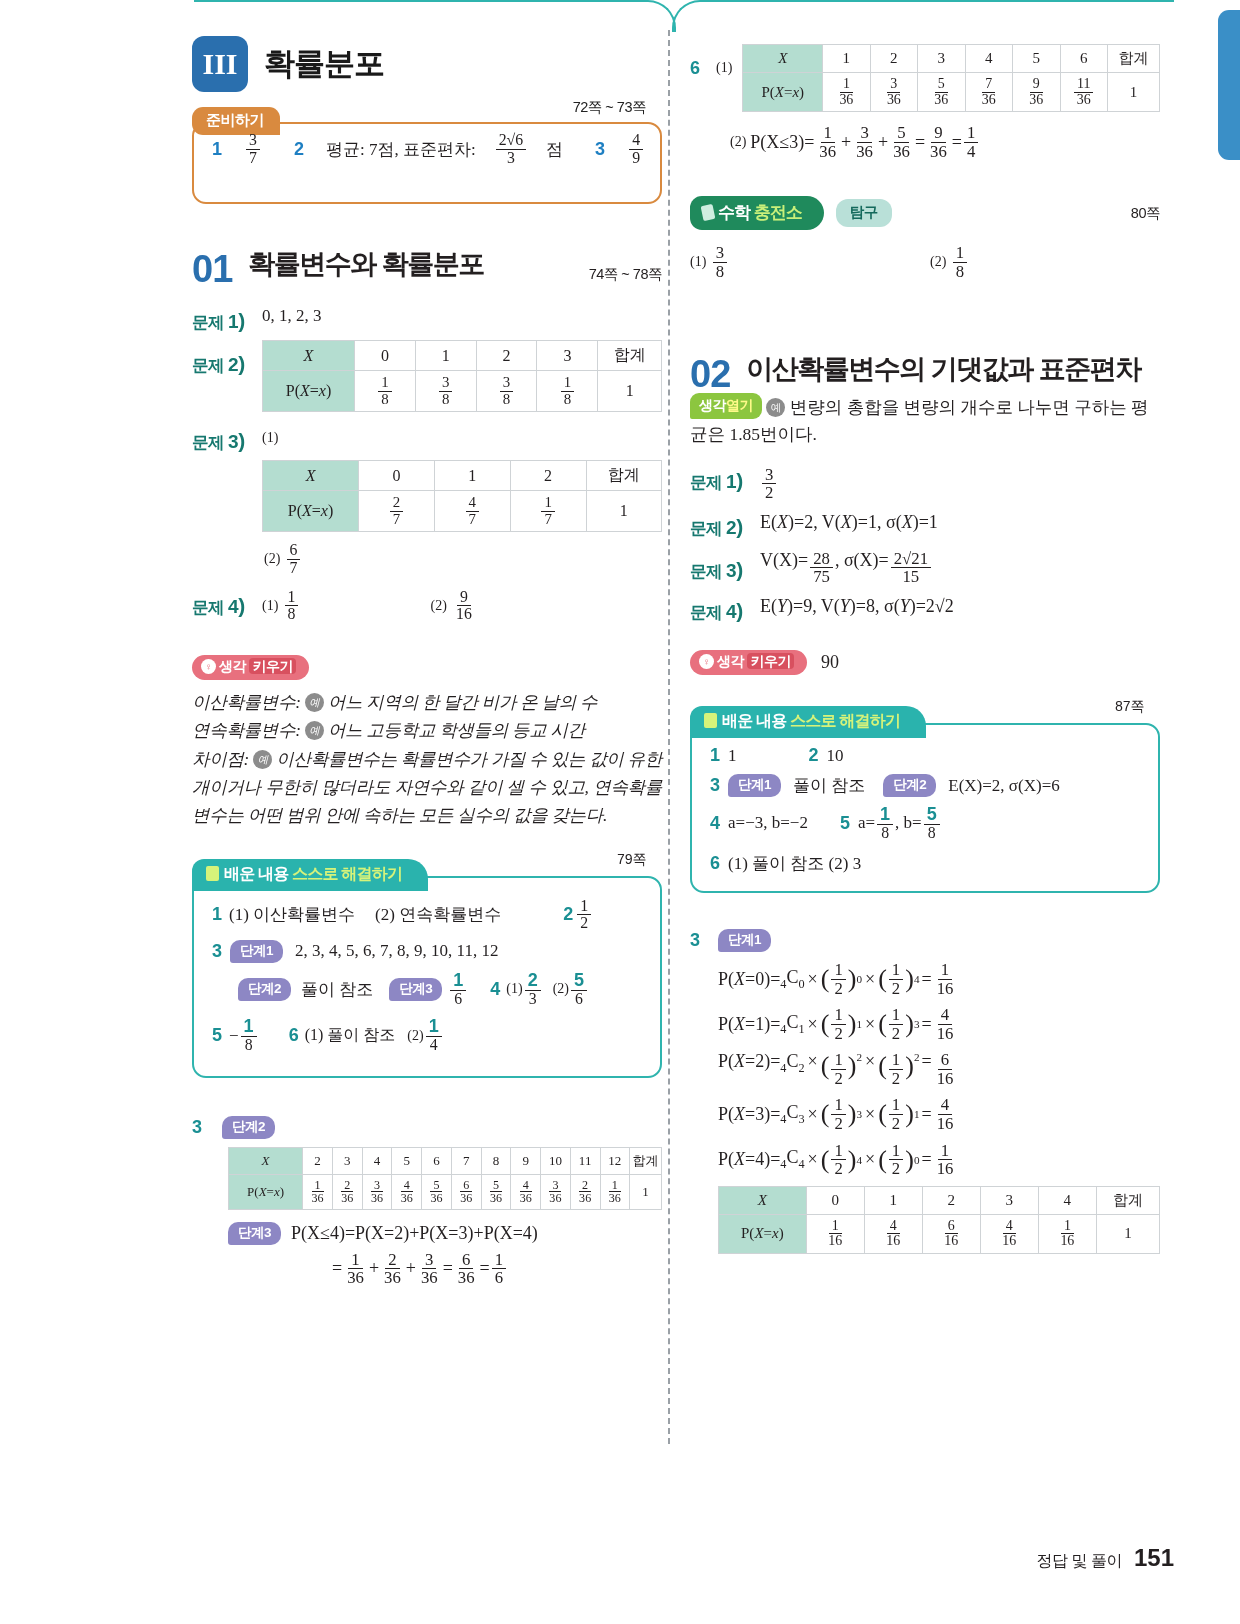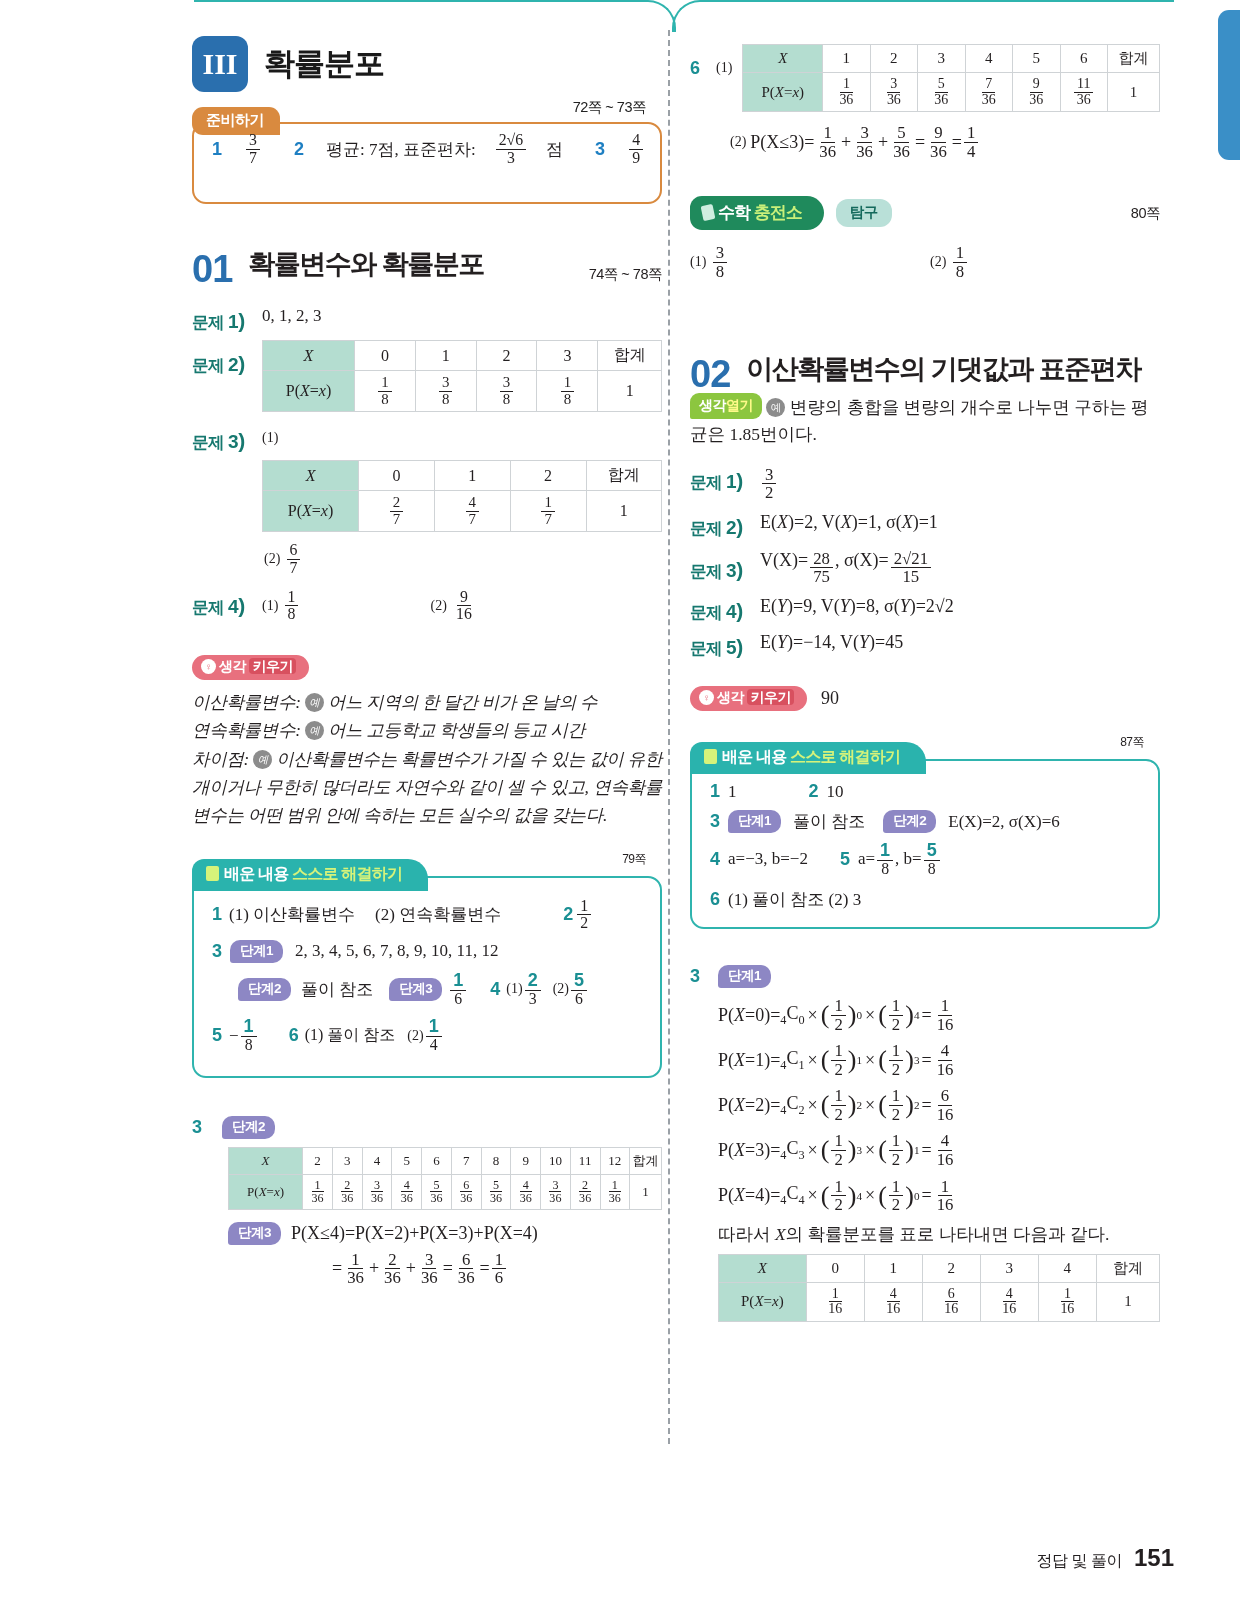--- a/index.html
+++ b/index.html
@@ -106,22 +106,22 @@
 
   
   .mint{position:relative;border:2px solid #2fb4ae;border-radius:14px;
     padding:20px 18px 18px 18px;}
   .mint-tab{position:absolute;left:-2px;top:-19px;background:#2ab3ad;
     border-radius:12px 20px 0 0;padding:5px 26px 6px 14px;
     font-family:"Liberation Sans","DejaVu Sans",sans-serif;font-size:16px;font-weight:bold;
     letter-spacing:-0.8px;color:#ffffff;}
   .mint-tab .lt{color:#ffffff;}
   .mint-tab .acc{color:#d6f37a;}
-  .mint-pg{position:absolute;right:14px;top:-27px;font-size:12px;
-    font-family:Liberation Sans, sans-serif;letter-spacing:-0.5px;}
+  .mint-pg{position:absolute;right:14px;top:-27px;font-size:14px;
+    font-family:Liberation Mono, monospace;letter-spacing:-0.5px;}
   .mint .num{color:#1a8f93;font-weight:bold;
     font-family:"Liberation Sans","DejaVu Sans",sans-serif;font-size:18px;}
 
   
   .step{display:inline-block;background:#8d87c4;color:#fff;border-radius:10px 10px 10px 3px;
     padding:2px 10px 3px 10px;font-family:"Liberation Sans","DejaVu Sans",sans-serif;
     font-size:13.5px;font-weight:bold;letter-spacing:-0.5px;vertical-align:2px;}
 
   
   .charge{display:flex;align-items:center;}
@@ -629,24 +629,20 @@
             <span class="den">15</span>
           </span>
       </div>
     </div>
 
     <div class="row" style="margin-top:10px">
       <div class="rowlabel"><span class="prob"><span>문제</span> <span class="n">4</span><span class="paren">)</span></span></div>
       <div style="font-size:18px">E(<i>Y</i>)=9, V(<i>Y</i>)=8, σ(<i>Y</i>)=2√2</div>
     </div>
 
-    <div class="row" style="margin-top:8px">
-      <div class="rowlabel"><span class="prob"><span>문제</span> <span class="n">5</span><span class="paren">)</span></span></div>
-      <div style="font-size:18px">E(<i>Y</i>)=−14, V(<i>Y</i>)=45</div>
-    </div>
 
     <div style="margin-top:26px;display:flex;align-items:center">
       <span class="grow">
         <span class="bulb">♀</span><span class="w1">생각</span> <span class="w2">키우기</span>
       </span>
       <span style="margin-left:14px;font-size:18px">90</span>
     </div>
 
     <div class="mint" style="margin-top:48px;height:128px">
       <div class="mint-tab">
@@ -736,21 +732,21 @@
             <span class="den">2</span>
           </span>
           <span style="font-size:26px;font-weight:300">)</span>
           <sup style="font-size:0.62em">3</sup>
           <span style="margin-left:2px">=</span>
           <span class="frac">
             <span class="num">4</span>
             <span class="den">16</span>
           </span>
         </div>
-        <div style="display:flex;align-items:center;font-size:18px;margin-top:9px">
+        <div style="display:flex;font-size:18px;margin-top:9px">
           <span>P(<i>X</i>=2)=</span>
           <span><sub style="font-size:0.68em">4</sub>C<sub style="font-size:0.68em">2</sub></span>
           <span style="margin:0 3px">×</span>
           <span style="font-size:26px;font-weight:300">(</span>
           <span class="frac">
             <span class="num">1</span>
             <span class="den">2</span>
           </span>
           <span style="font-size:26px;font-weight:300">)</span>
           <sup style="font-size:0.62em">2</sup>
@@ -812,21 +808,20 @@
           </span>
           <span style="font-size:26px;font-weight:300">)</span>
           <sup style="font-size:0.62em">0</sup>
           <span style="margin-left:2px">=</span>
           <span class="frac">
             <span class="num">1</span>
             <span class="den">16</span>
           </span>
         </div>
       </div>
-    <div style="margin-left:28px;margin-top:8px;font-size:17.5px">따라서 <i>X</i>의 확률분포를 표로 나타내면 다음과 같다.</div>
     <div style="margin-left:28px;margin-top:8px">
       <table class="dt" id="tbl-s2" style="font-size:15px">
           <tbody>
             <tr>
               <td class="hd" style="width:96px">X</td>
               <td style="width:64px">0</td>
               <td style="width:64px">1</td>
               <td style="width:64px">2</td>
               <td style="width:64px">3</td>
               <td style="width:64px">4</td>

